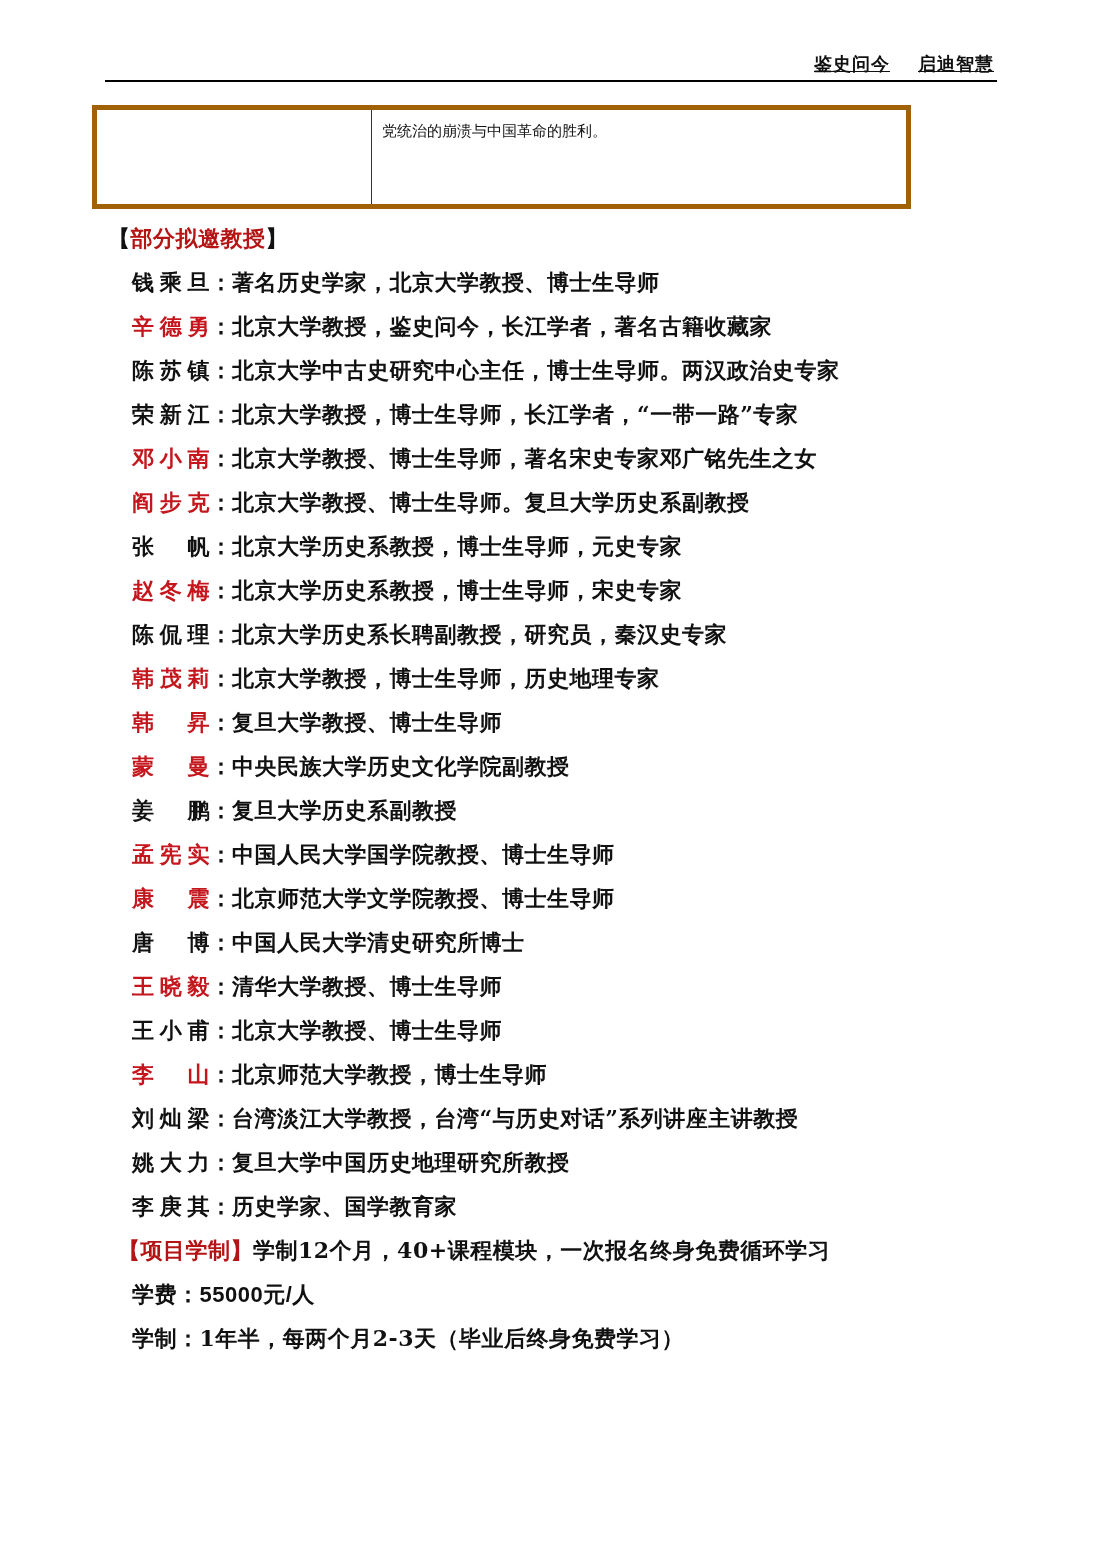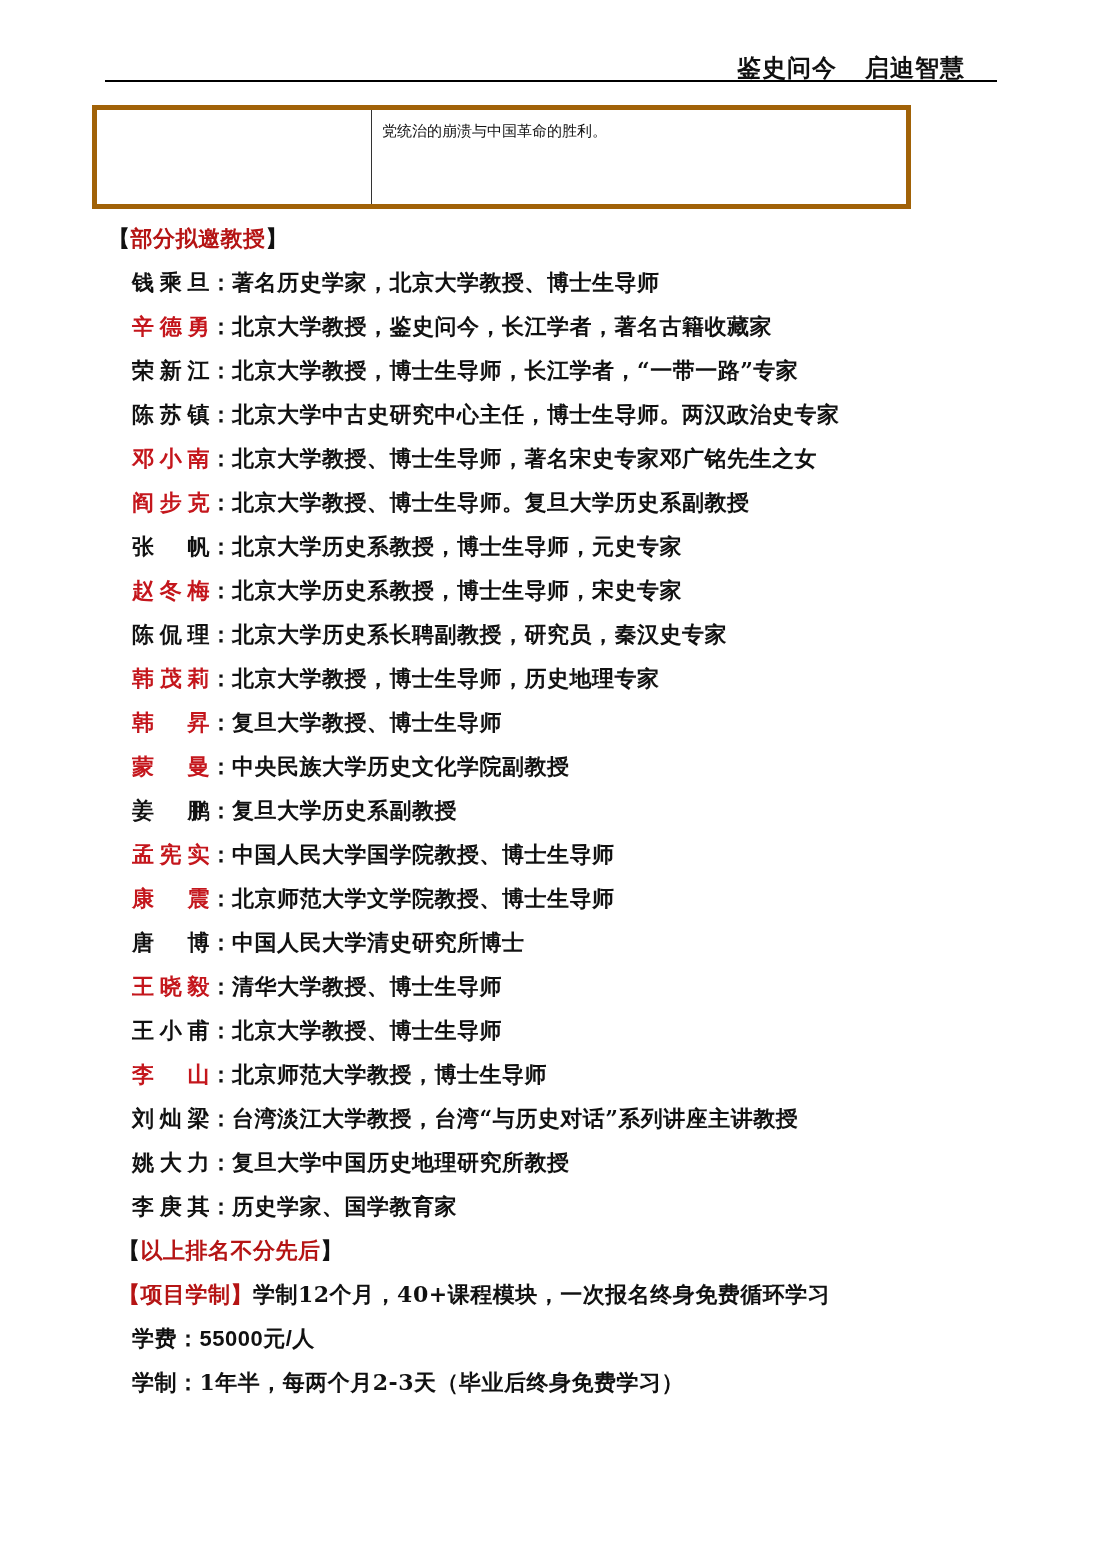--- a/index.html
+++ b/index.html
@@ -18,26 +18,27 @@
     .page-header {
       position: absolute;
       left: 105px;
       top: 50px;
       width: 892px;
       height: 30px;
       border-bottom: 2px solid #000;
     }
     .page-header .motto {
       position: absolute;
-      right: 32px;
+      right: 3px;
       top: 2px;
-      font-size: 24px;
+      font-size: 18px;
       font-weight: bold;
       letter-spacing: 1px;
       white-space: nowrap;
+      text-decoration: underline;
     }
     .page-header .motto span + span {
       margin-left: 28px;
     }
     .table-frag {
       position: absolute;
       left: 92px;
       top: 105px;
       width: 819px;
       height: 104px;
@@ -126,22 +127,22 @@
 </div>
 
 <div class="content">
   <div class="line section-title">
     <span class="bracket">【</span><span>部分拟邀教授</span><span class="bracket">】</span>
   </div>
 
   <div id="prof-list">
       <div class="line prof"><span class="name">钱乘旦</span><span class="colon">：</span><span class="desc">著名历史学家，北京大学教授、博士生导师</span></div>
       <div class="line prof"><span class="name red">辛德勇</span><span class="colon">：</span><span class="desc">北京大学教授，鉴史问今，长江学者，著名古籍收藏家</span></div>
+      <div class="line prof"><span class="name">陈苏镇</span><span class="colon">：</span><span class="desc">北京大学中古史研究中心主任，博士生导师。两汉政治史专家</span></div>
       <div class="line prof"><span class="name">荣新江</span><span class="colon">：</span><span class="desc">北京大学教授，博士生导师，长江学者，“一带一路”专家</span></div>
-      <div class="line prof"><span class="name">陈苏镇</span><span class="colon">：</span><span class="desc">北京大学中古史研究中心主任，博士生导师。两汉政治史专家</span></div>
       <div class="line prof"><span class="name red">邓小南</span><span class="colon">：</span><span class="desc">北京大学教授、博士生导师，著名宋史专家邓广铭先生之女</span></div>
       <div class="line prof"><span class="name red">阎步克</span><span class="colon">：</span><span class="desc">北京大学教授、博士生导师。复旦大学历史系副教授</span></div>
       <div class="line prof"><span class="name" style="display: inline-flex; justify-content: space-between;">
           <span>张</span>
           <span>帆</span>
         </span><span class="colon">：</span><span class="desc">北京大学历史系教授，博士生导师，元史专家</span></div>
       <div class="line prof"><span class="name red">赵冬梅</span><span class="colon">：</span><span class="desc">北京大学历史系教授，博士生导师，宋史专家</span></div>
       <div class="line prof"><span class="name">陈侃理</span><span class="colon">：</span><span class="desc">北京大学历史系长聘副教授，研究员，秦汉史专家</span></div>
       <div class="line prof"><span class="name red">韩茂莉</span><span class="colon">：</span><span class="desc">北京大学教授，博士生导师，历史地理专家</span></div>
       <div class="line prof"><span class="name red" style="display: inline-flex; justify-content: space-between;">
@@ -169,23 +170,20 @@
       <div class="line prof"><span class="name">王小甫</span><span class="colon">：</span><span class="desc">北京大学教授、博士生导师</span></div>
       <div class="line prof"><span class="name red" style="display: inline-flex; justify-content: space-between;">
           <span>李</span>
           <span>山</span>
         </span><span class="colon">：</span><span class="desc">北京师范大学教授，博士生导师</span></div>
       <div class="line prof"><span class="name">刘灿梁</span><span class="colon">：</span><span class="desc">台湾淡江大学教授，台湾“与历史对话”系列讲座主讲教授</span></div>
       <div class="line prof"><span class="name">姚大力</span><span class="colon">：</span><span class="desc">复旦大学中国历史地理研究所教授</span></div>
       <div class="line prof"><span class="name">李庚其</span><span class="colon">：</span><span class="desc">历史学家、国学教育家</span></div>
     </div>
 
-  <div class="line note">
-    <span class="bracket">【</span><span>以上排名不分先后</span><span class="bracket">】</span>
-  </div>
 
   <div class="line program-line">
     <span class="tag">【项目学制】</span><span>学制12个月，40+课程模块，一次报名终身免费循环学习</span>
   </div>
 
   <div class="line tuition-line">
     <span>学费：</span><span class="num">55000元/人</span>
   </div>
 
   <div class="line tuition-line">

